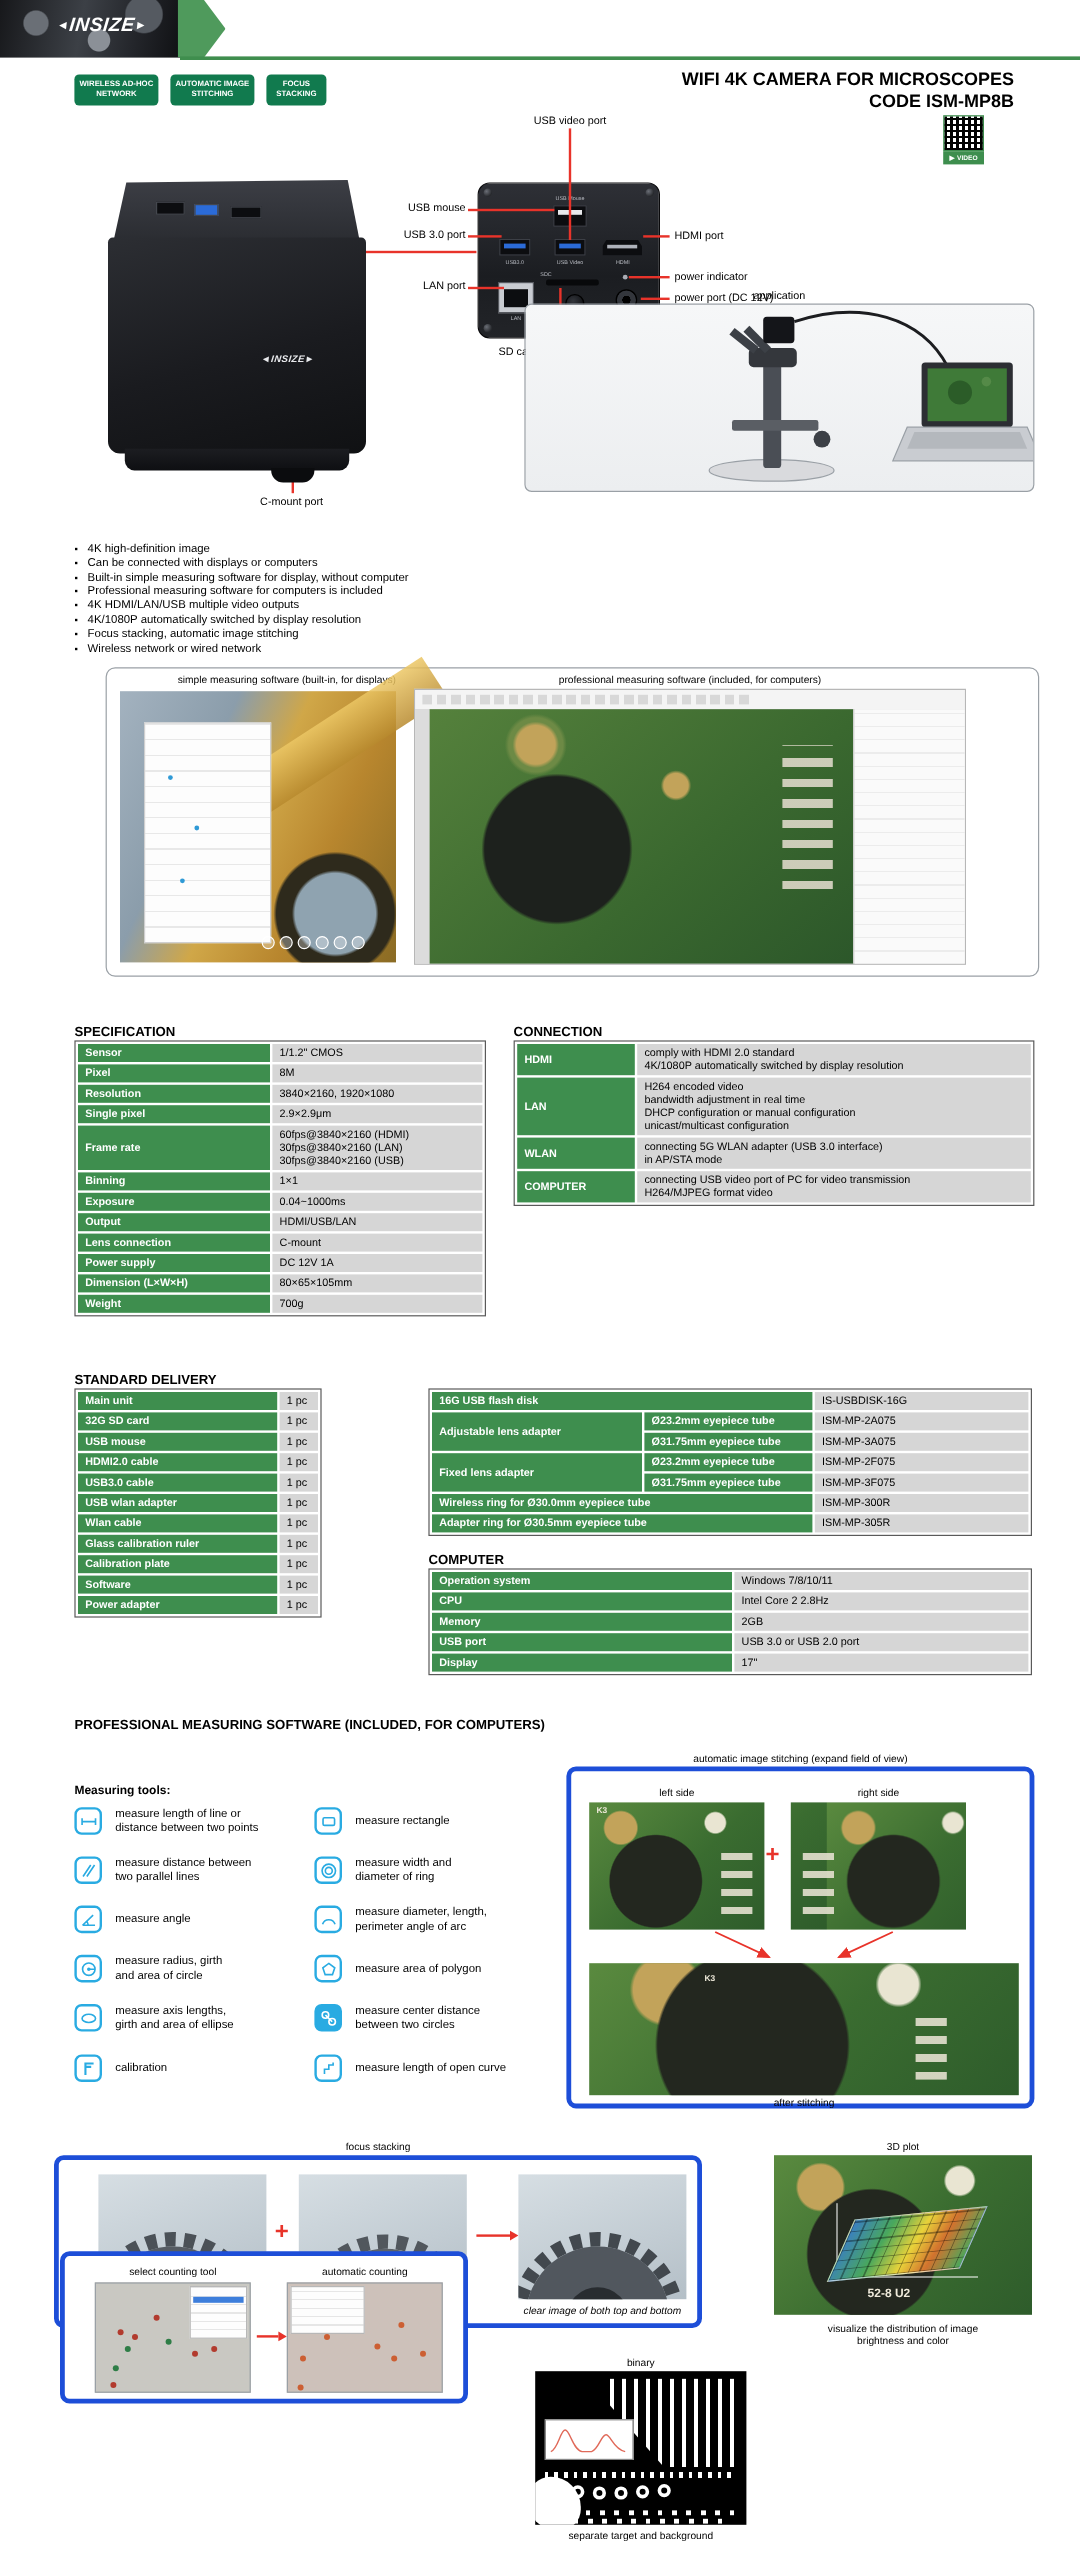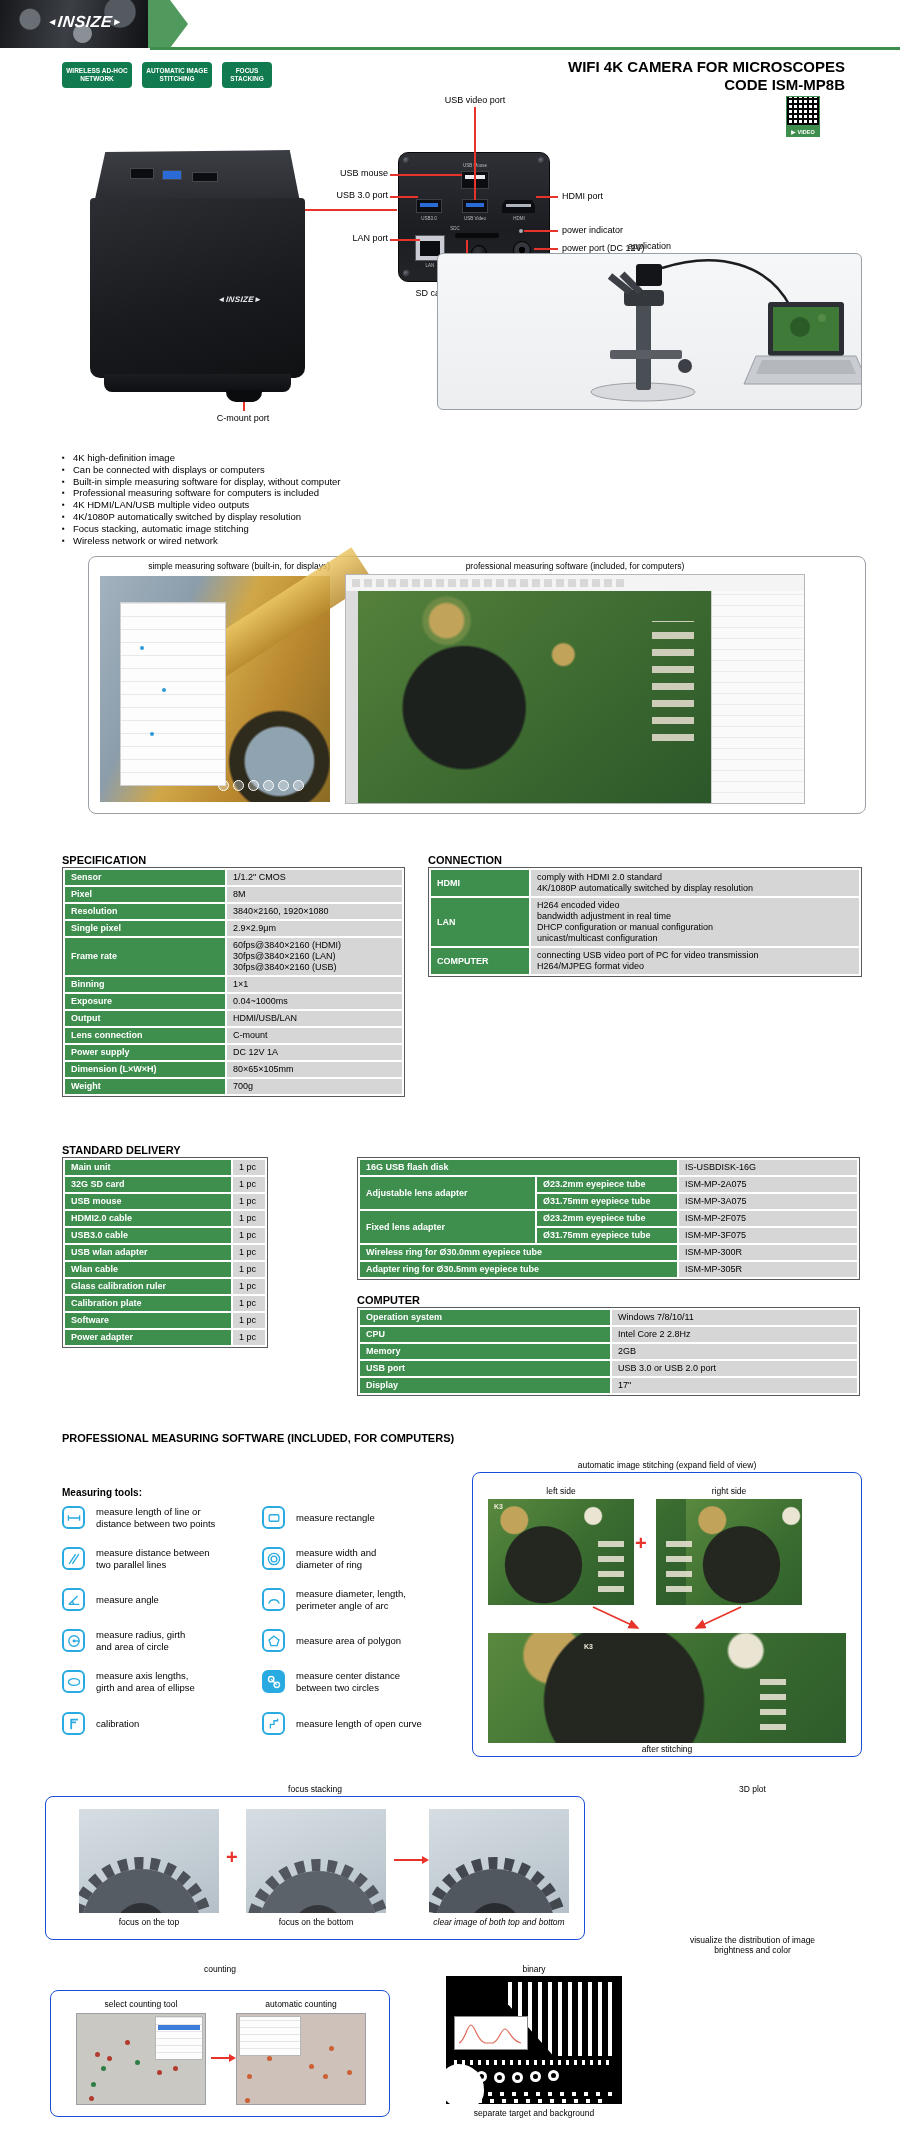--- a/index.html
+++ b/index.html
@@ -124,21 +124,21 @@
   .bigh{left:62px;top:1432px;font-size:11px;font-weight:bold;}
   .toolslab{left:62px;top:1487px;font-size:10px;font-weight:bold;}
   .tool{display:flex;align-items:center;gap:11px;}
   .ticon{flex:0 0 auto;width:23px;height:23px;border:2px solid #29abe2;border-radius:6px;box-sizing:border-box;
     display:flex;align-items:center;justify-content:center;background:#fff;}
   .ticon.fill{background:#29abe2;}
   .tool .tl{font-size:9.5px;line-height:11.5px;}
   .ticon svg{display:block;}
 
   
-  .figbox{border:1px solid #1d4ed8;border-radius:8px;box-sizing:border-box;background:#fff;}
+  .figbox{border:4px solid #1d4ed8;border-radius:8px;box-sizing:border-box;background:#fff;}
   .pcb{position:absolute;
     background:
       radial-gradient(circle at 38% 62%,#23271f 0 34%,transparent 35%),
       radial-gradient(circle at 18% 20%,#c2a35a 0 9%,transparent 10%),
       radial-gradient(circle at 72% 16%,#e9e5d2 0 6%,transparent 7%),
       linear-gradient(135deg,#5a8a3f 0%,#3a6c30 55%,#2e5c2b 100%);}
   .pcb .comps{position:absolute;right:10px;top:38%;width:26px;height:50%;
     background:repeating-linear-gradient(0deg,#e4e0cf 0 6px,transparent 6px 15px);opacity:.9;}
   .pcb .silk{position:absolute;left:6px;top:4px;color:#efeadb;font-size:7px;font-weight:bold;}
   .rplus{color:#e8332a;font-size:20px;font-weight:bold;line-height:20px;}
@@ -398,20 +398,25 @@
 4K/1080P automatically switched by display resolution</td>
         </tr>
     <tr>
           <td class="lab">LAN</td>
           <td class="val pre">H264 encoded video
 bandwidth adjustment in real time
 DHCP configuration or manual configuration
 unicast/multicast configuration</td>
         </tr>
     <tr>
+          <td class="lab">WLAN</td>
+          <td class="val pre">connecting 5G WLAN adapter (USB 3.0 interface)
+in AP/STA mode</td>
+        </tr>
+    <tr>
           <td class="lab">COMPUTER</td>
           <td class="val pre">connecting USB video port of PC for video transmission
 H264/MJPEG format video</td>
         </tr>
   </tbody>
     </table>
 
   <div class="abs sect-h" style="left:62px;top:1144px;">STANDARD DELIVERY</div>
   <table class="gt abs sd-t">
     <colgroup>
@@ -702,25 +707,31 @@
           <circle cx="66" cy="120" r="66" fill="none" stroke="#42484e" stroke-width="12" stroke-dasharray="9 7"></circle>
           <circle cx="66" cy="120" r="26" fill="#282c30"></circle>
         </svg>
     </div>
     <div class="abs cap ctr" style="left:33px;top:120px;width:140px;">focus on the top</div>
     <div class="abs cap ctr" style="left:200px;top:120px;width:140px;">focus on the bottom</div>
     <div class="abs cap ctr" style="left:358px;top:120px;width:190px;font-style:italic;">clear image of both top and bottom</div>
   </div>
 
   <div class="abs cap ctr" style="left:645px;top:1784px;width:215px;">3D plot</div>
+  <div class="pcb abs plot3d">
+    <div class="axis" style="left:52px;top:40px;width:1px;height:62px;"></div>
+    <div class="axis" style="left:52px;top:101px;width:118px;height:1px;"></div>
+    <div class="mesh"></div>
+    <div class="silk" style="left:78px;top:110px;font-size:10px;">52-8 U2</div>
+  </div>
   <div class="abs cap ctr pre" style="left:615px;top:1935px;width:275px;">visualize the distribution of image
 brightness and color</div>
 
   <div class="abs cap ctr" style="left:50px;top:1964px;width:340px;">counting</div>
-  <div class="abs figbox" style="left:50px;top:1990px;width:340px;height:127px;">
+  <div class="abs figbox" style="left:50px;top:1876px;width:340px;height:127px;">
     <div class="abs cap ctr" style="left:25px;top:8px;width:130px;">select counting tool</div>
     <div class="abs cap ctr" style="left:185px;top:8px;width:130px;">automatic counting</div>
     <div class="countimg" style="left:25px;top:22px;width:130px;height:92px;background:#c9c8c2;border:1px solid #9aa0a6;box-sizing:border-box;">
       <div class="dot" style="left:18px;top:38px;background:#b23b2e;"></div>
       <div class="dot" style="left:30px;top:42px;background:#b23b2e;"></div>
       <div class="dot" style="left:24px;top:52px;background:#2e7d46;"></div>
       <div class="dot" style="left:48px;top:26px;background:#b23b2e;"></div>
       <div class="dot" style="left:58px;top:46px;background:#2e7d46;"></div>
       <div class="dot" style="left:14px;top:68px;background:#2e7d46;"></div>
       <div class="dot" style="left:80px;top:56px;background:#b23b2e;"></div>

